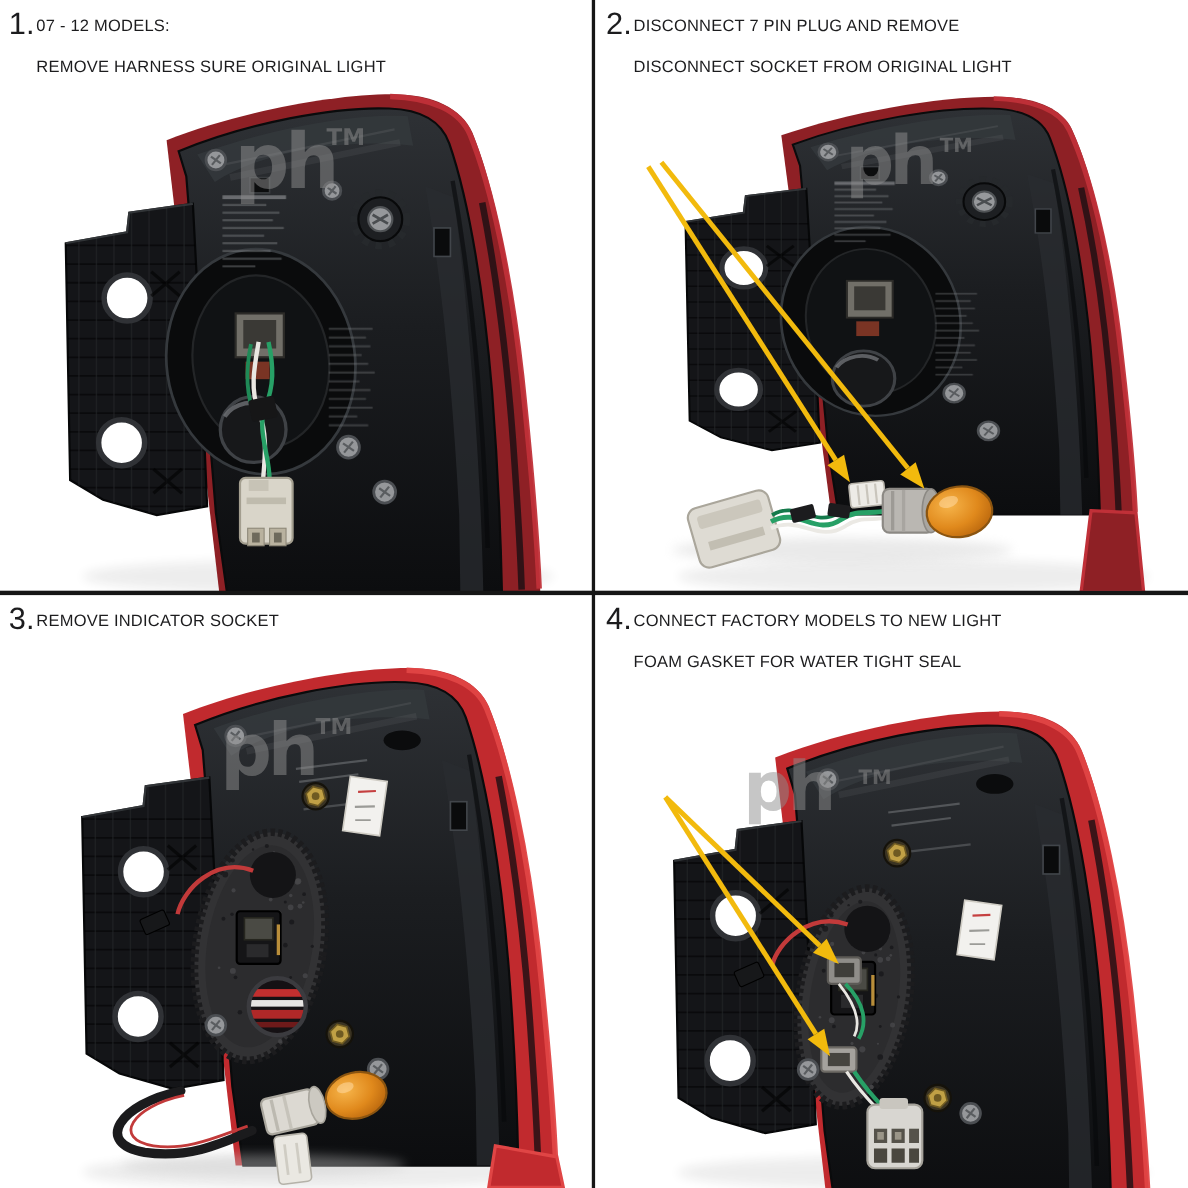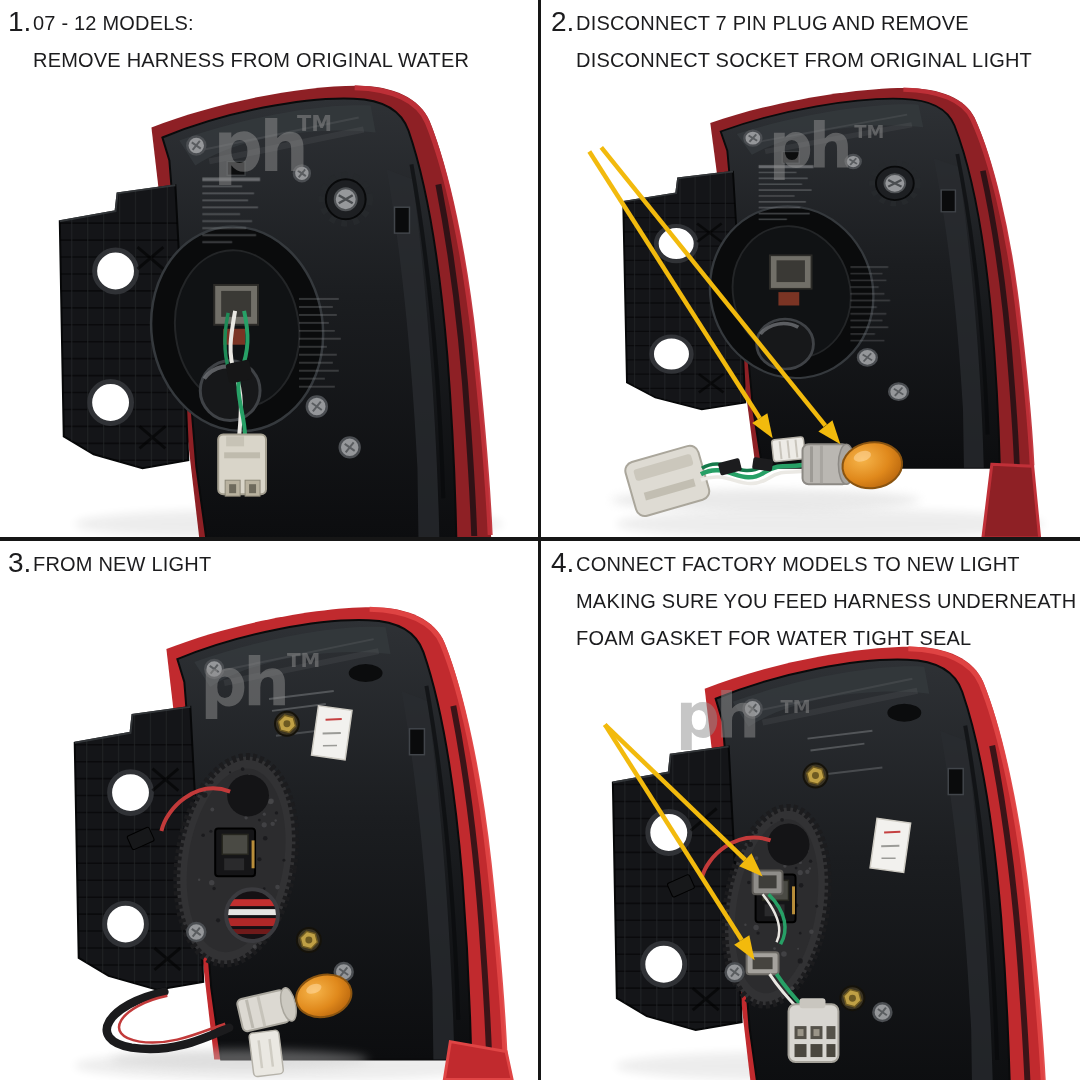--- a/index.html
+++ b/index.html
@@ -6,37 +6,37 @@
   .sheet{position:relative;width:1080px;height:1080px;background:#ffffff;overflow:hidden;
          font-family:"Liberation Sans",sans-serif;color:#1c1c1e;}
   .panel{position:absolute;width:538px;height:538px;overflow:hidden;}
   #panel-1{left:0;top:0;}
   #panel-2{left:541px;top:0;width:539px;}
   #panel-3{left:0;top:541px;height:539px;}
   #panel-4{left:541px;top:541px;width:539px;height:539px;}
   .caption{position:absolute;left:8px;top:5px;display:flex;align-items:flex-start;z-index:3;}
   #panel-2 .caption,#panel-4 .caption{left:10px;}
   .num{font-size:28px;line-height:37px;min-width:25px;margin-top:-2px;font-weight:normal;}
-  .lines div{font-size:20px;line-height:37px;white-space:nowrap;letter-spacing:0.2px;}
+  .lines div{font-size:15px;line-height:37px;white-space:nowrap;letter-spacing:0.2px;}
   svg.photo{position:absolute;left:0;top:0;width:100%;height:100%;z-index:1;}
   .divider{position:absolute;background:#161616;z-index:5;}
   .divider.v{left:538px;top:0;width:3px;height:1080px;}
   .divider.h{left:0;top:537px;width:1080px;height:4px;}
 </style>
 </head>
 <body>
 
 <div class="sheet">
 
   <section class="panel" id="panel-1">
     <div class="caption">
       <span class="num">1.</span>
       <div class="lines">
         <div>07 - 12 MODELS:</div>
-        <div>REMOVE HARNESS FROM ORIGINAL WATER</div>
+        <div>REMOVE HARNESS SURE ORIGINAL LIGHT</div>
       </div>
     </div>
     <svg class="photo" viewBox="0 0 540 540">
         <defs>
     <linearGradient id="ahg" x1="0" y1="0" x2="0" y2="1">
             <stop offset="0" stop-color="#2e3135"></stop>
             <stop offset="0.45" stop-color="#1b1d20"></stop>
             <stop offset="1" stop-color="#0c0d0f"></stop>
           </linearGradient>
     <radialGradient id="aam" cx="0.35" cy="0.35" r="0.8">
@@ -360,21 +360,21 @@
             <polygon points="300,446 277.9,433.0 292.0,421.7" fill="#f2ba0d"></polygon>
           </g>
         </g>
       </svg>
   </section>
 
   <section class="panel" id="panel-3">
     <div class="caption">
       <span class="num">3.</span>
       <div class="lines">
-        <div>FROM NEW LIGHT</div>
+        <div>REMOVE INDICATOR SOCKET</div>
       </div>
     </div>
     <svg class="photo" viewBox="0 0 540 540">
         <defs>
     <linearGradient id="chg" x1="0" y1="0" x2="0" y2="1">
             <stop offset="0" stop-color="#2e3135"></stop>
             <stop offset="0.45" stop-color="#1b1d20"></stop>
             <stop offset="1" stop-color="#0c0d0f"></stop>
           </linearGradient>
     <radialGradient id="cam" cx="0.35" cy="0.35" r="0.8">
@@ -572,21 +572,20 @@
     <text x="288" y="126" font-size="20" font-weight="bold" style="font-family:'DejaVu Sans',sans-serif">TM</text>
   </g>
       </svg>
   </section>
 
   <section class="panel" id="panel-4">
     <div class="caption">
       <span class="num">4.</span>
       <div class="lines">
         <div>CONNECT FACTORY MODELS TO NEW LIGHT</div>
-        <div>MAKING SURE YOU FEED HARNESS UNDERNEATH</div>
         <div>FOAM GASKET FOR WATER TIGHT SEAL</div>
       </div>
     </div>
     <svg class="photo" viewBox="0 0 540 540">
         <defs>
     <linearGradient id="dhg" x1="0" y1="0" x2="0" y2="1">
             <stop offset="0" stop-color="#2e3135"></stop>
             <stop offset="0.45" stop-color="#1b1d20"></stop>
             <stop offset="1" stop-color="#0c0d0f"></stop>
           </linearGradient>

